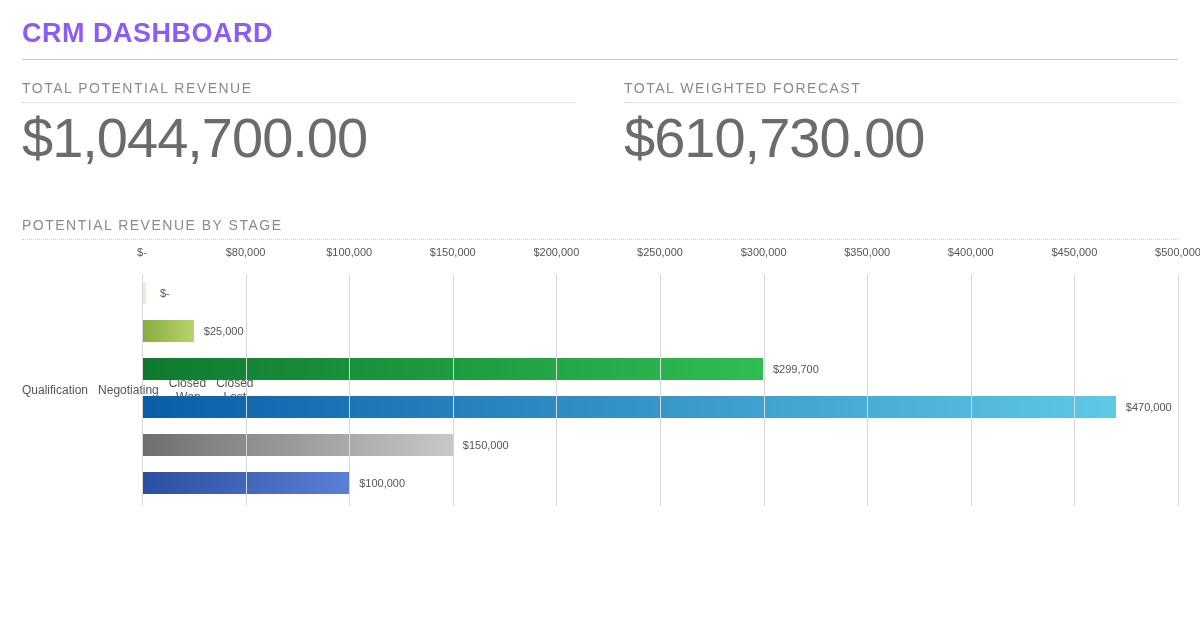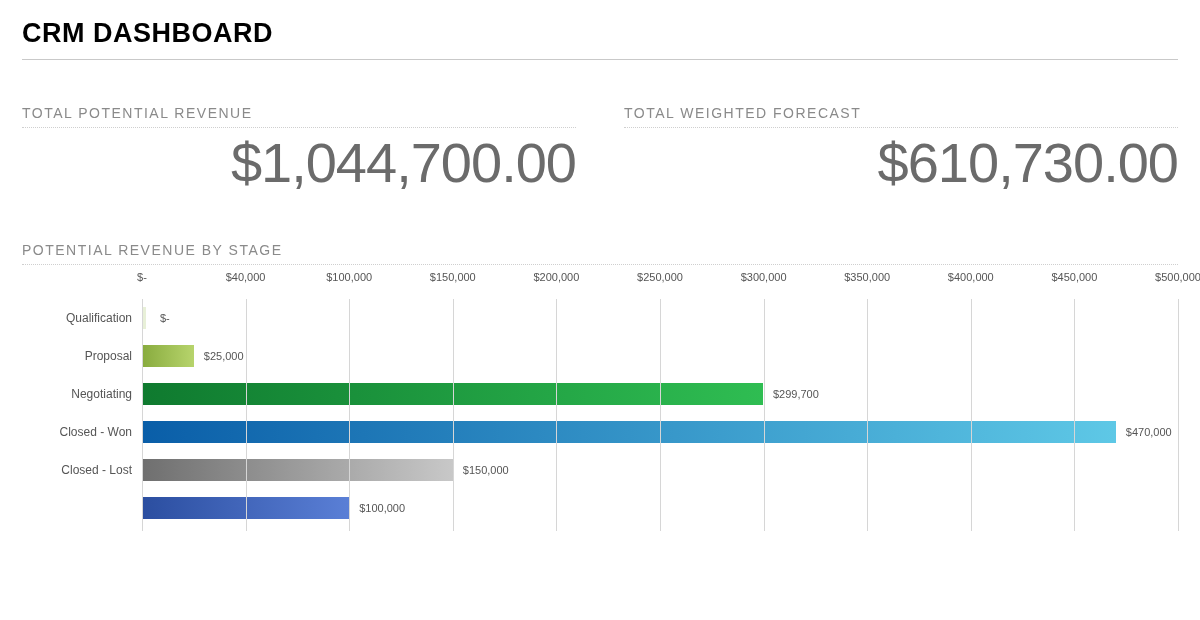--- a/index.html
+++ b/index.html
@@ -12,54 +12,52 @@
   }
   .page {
     width: 1200px;
     height: 620px;
     padding: 18px 22px 0 22px;
     position: relative;
   }
   .title {
     font-size: 27px;
     font-weight: 600;
-    color: #000000;
+    color: #8b5cf6;
     letter-spacing: 0.5px;
     margin: 0 0 10px 0;
   }
   .hr-main {
     border: none;
     border-top: 1px solid #c9c9c9;
     margin: 0 0 20px 0;
   }
   .kpis {
     display: flex;
     gap: 48px;
     margin-bottom: 40px;
   }
   .kpi {
     flex: 1 1 0;
-    margin-top: 25px;
   }
   .kpi-label {
     font-size: 14px;
     letter-spacing: 1.5px;
     color: #8a8a8a;
     font-weight: 300;
     border-bottom: 1px dotted #cfcfcf;
     padding-bottom: 6px;
     margin-bottom: 4px;
   }
   .kpi-value {
     font-size: 56px;
     font-weight: 300;
     color: #6b6b6b;
     letter-spacing: -1px;
     line-height: 1.1;
-    text-align: right;
   }
   .section-label {
     font-size: 14px;
     letter-spacing: 1.5px;
     color: #8a8a8a;
     font-weight: 300;
     border-bottom: 1px dotted #cfcfcf;
     padding-bottom: 6px;
     margin-bottom: 6px;
     width: 100%;
@@ -70,22 +68,23 @@
   }
   .chart-area {
     position: relative;
     height: 260px;
     display: flex;
   }
   .cat-col {
     width: 120px;
     flex: 0 0 120px;
     display: flex;
-    flex-direction: column;
+    flex-direction: row;
     padding-top: 28px;
+    align-items: center;
   }
   .cat-label {
     height: 38px;
     display: flex;
     align-items: center;
     justify-content: flex-end;
     padding-right: 10px;
     font-size: 12px;
     color: #555;
   }
@@ -170,30 +169,29 @@
       <div class="kpi-value">$610,730.00</div>
     </div>
   </div>
 
   <div class="chart-wrap">
     <div class="section-label">POTENTIAL REVENUE BY STAGE</div>
 
     <div class="chart-area">
       <div class="cat-col">
         <div class="cat-label">Qualification</div>
-        <div class="cat-label">Proposal</div>
         <div class="cat-label">Negotiating</div>
         <div class="cat-label">Closed - Won</div>
         <div class="cat-label">Closed - Lost</div>
       </div>
 
       <div class="plot-col" id="plot">
         <div class="tick-row" id="tick-row">
             <div class="tick" style="left: 0%;">$-</div>
-            <div class="tick" style="left: 10%;">$40,000</div>
+            <div class="tick" style="left: 10%;">$80,000</div>
             <div class="tick" style="left: 20%;">$100,000</div>
             <div class="tick" style="left: 30%;">$150,000</div>
             <div class="tick" style="left: 40%;">$200,000</div>
             <div class="tick" style="left: 50%;">$250,000</div>
             <div class="tick" style="left: 60%;">$300,000</div>
             <div class="tick" style="left: 70%;">$350,000</div>
             <div class="tick" style="left: 80%; text-align: center;">$400,000</div>
             <div class="tick" style="left: 90%; text-align: right;">$450,000</div>
             <div class="tick" style="left: 100%;">$500,000</div>
           </div>

